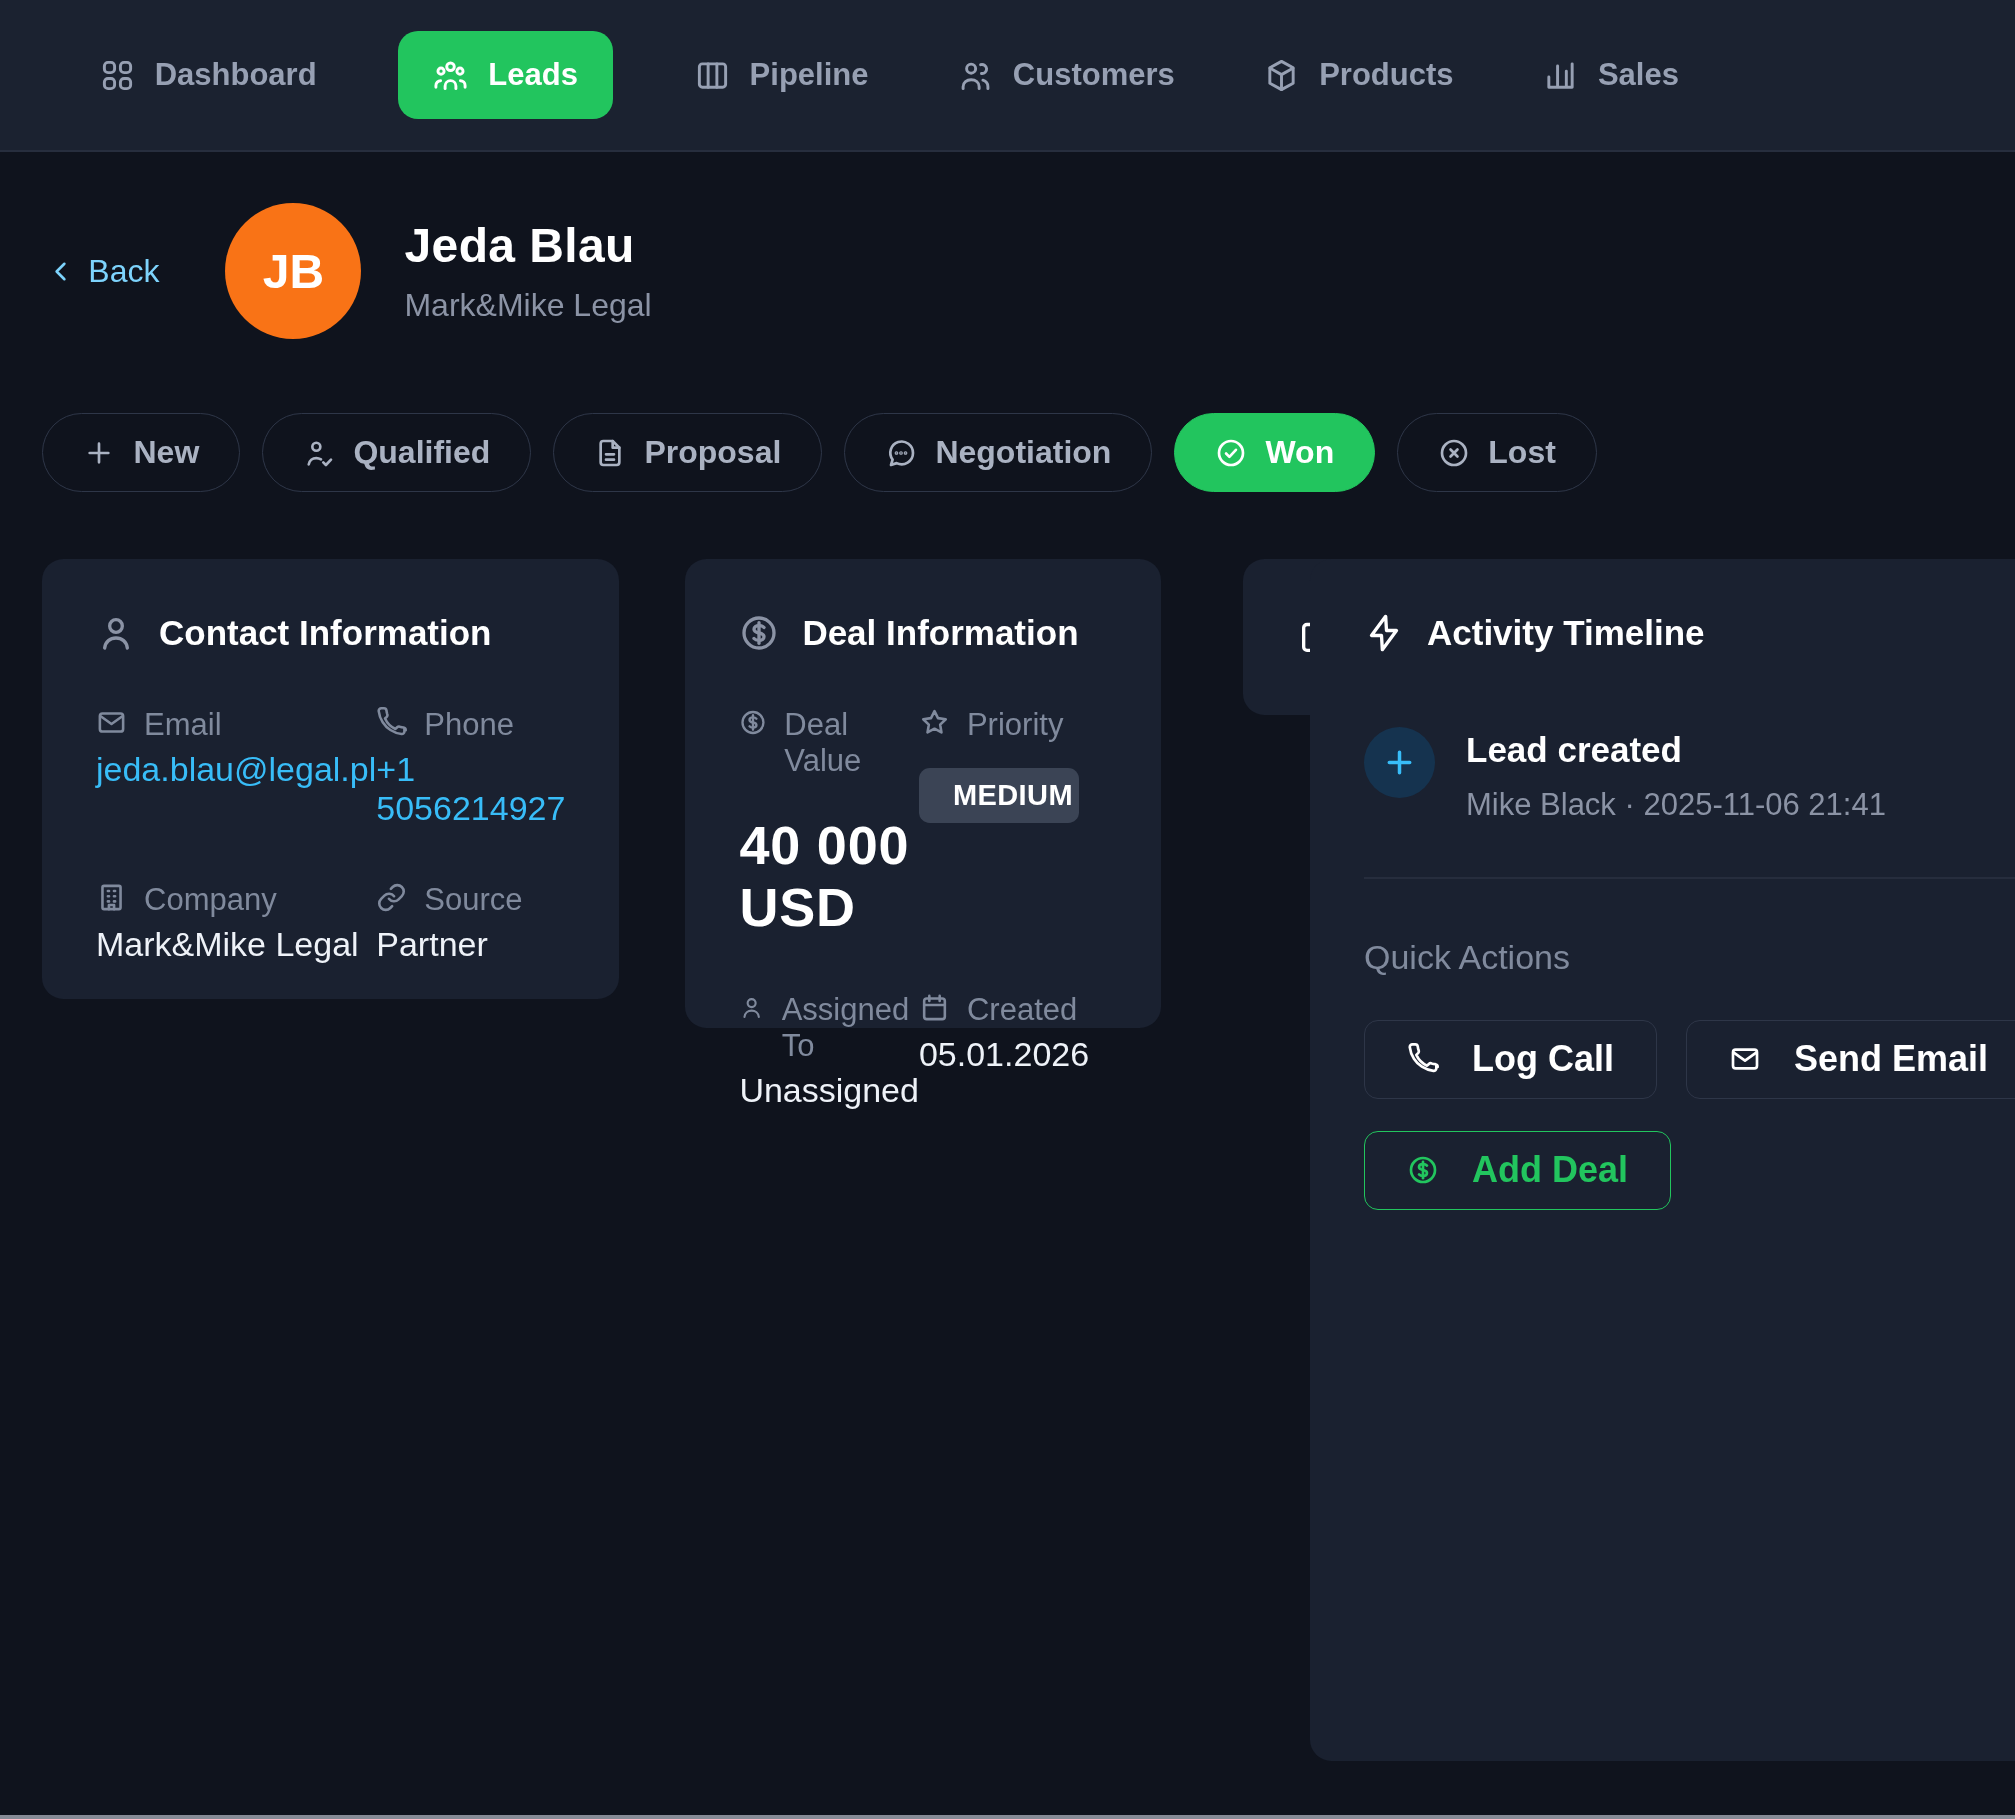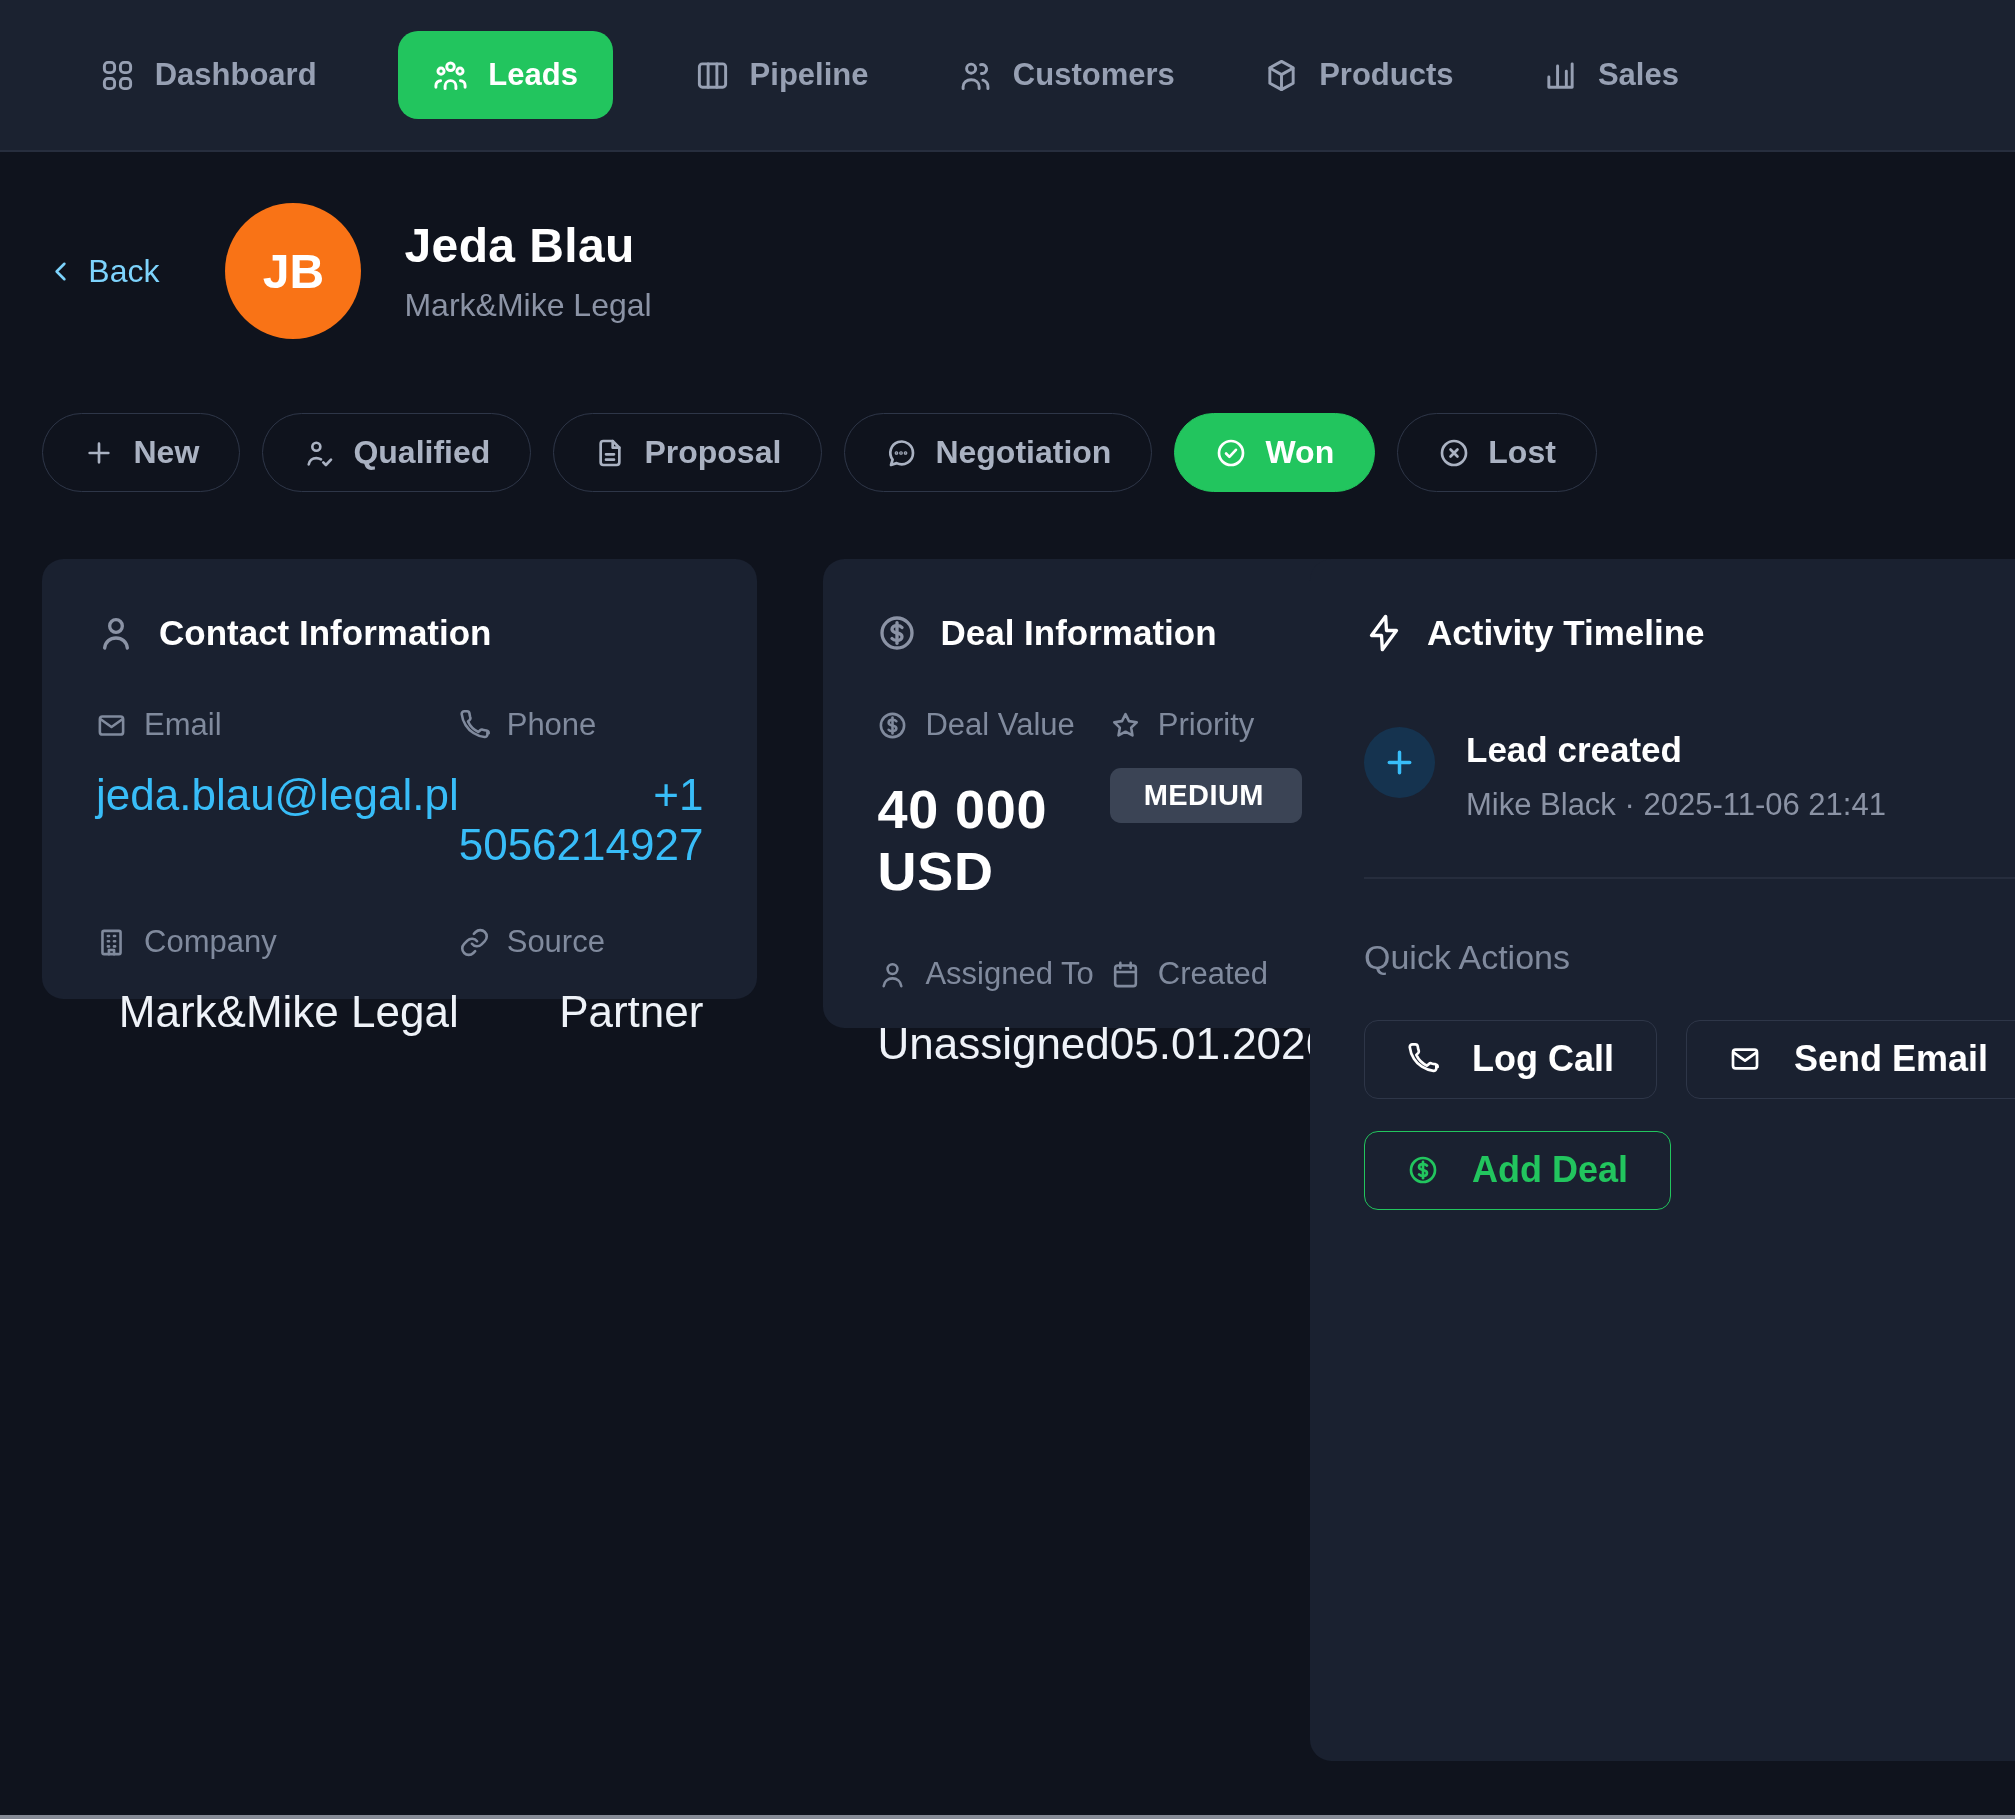--- a/index.html
+++ b/index.html
@@ -50,23 +50,23 @@
   .main { display:flex; gap:56px; padding:67px 42px 0 42px; align-items:flex-start; }
   .col-left { width:1212px; display:flex; flex-direction:row; gap:66px; }
   .col-right { width:775px; }
 
   .card { background:#1a2130; border-radius:21.6px; padding:54px; }
   .card-title { display:flex; align-items:center; gap:23px; font-size:35px; font-weight:700; color:#ffffff; }
   .card-title .icon { width:40px; height:40px; color:#8b93a5; }
   .card-title .icon.white { color:#ffffff; }
 
   .field-grid { display:grid; grid-template-columns:1fr 1fr; row-gap:54px; margin-top:54px; }
-  .field-label { display:flex; align-items:center; gap:17px; color:#808a9d; font-size:31px; }
+  .field-label { display:flex; align-items:flex-start; gap:17px; color:#808a9d; font-size:31px; }
   .field-label .icon { width:31px; height:31px; }
-  .field-value { margin-top:27px; font-size:44px; font-weight:500; color:#eef2f8;text-align:right; }
+  .field-value { margin-top:7px; font-size:34px; font-weight:500; color:#eef2f8; }
   .field-value.link { color:#38bdf8; }
   .deal-amount { margin-top:35px; font-size:54px; font-weight:800; color:#ffffff; letter-spacing:0.8px; }
   .badge {
     margin-top:25px; width:calc(100% - 28px); height:55px; background:#3b4455; border-radius:10.8px;
     display:flex; align-items:center; padding:0 34px;
     color:#ffffff; font-size:29px; font-weight:700; letter-spacing:0.4px;
   }
 
   .card.contact { height:440px; }
   .card.deal { height:469px; }

